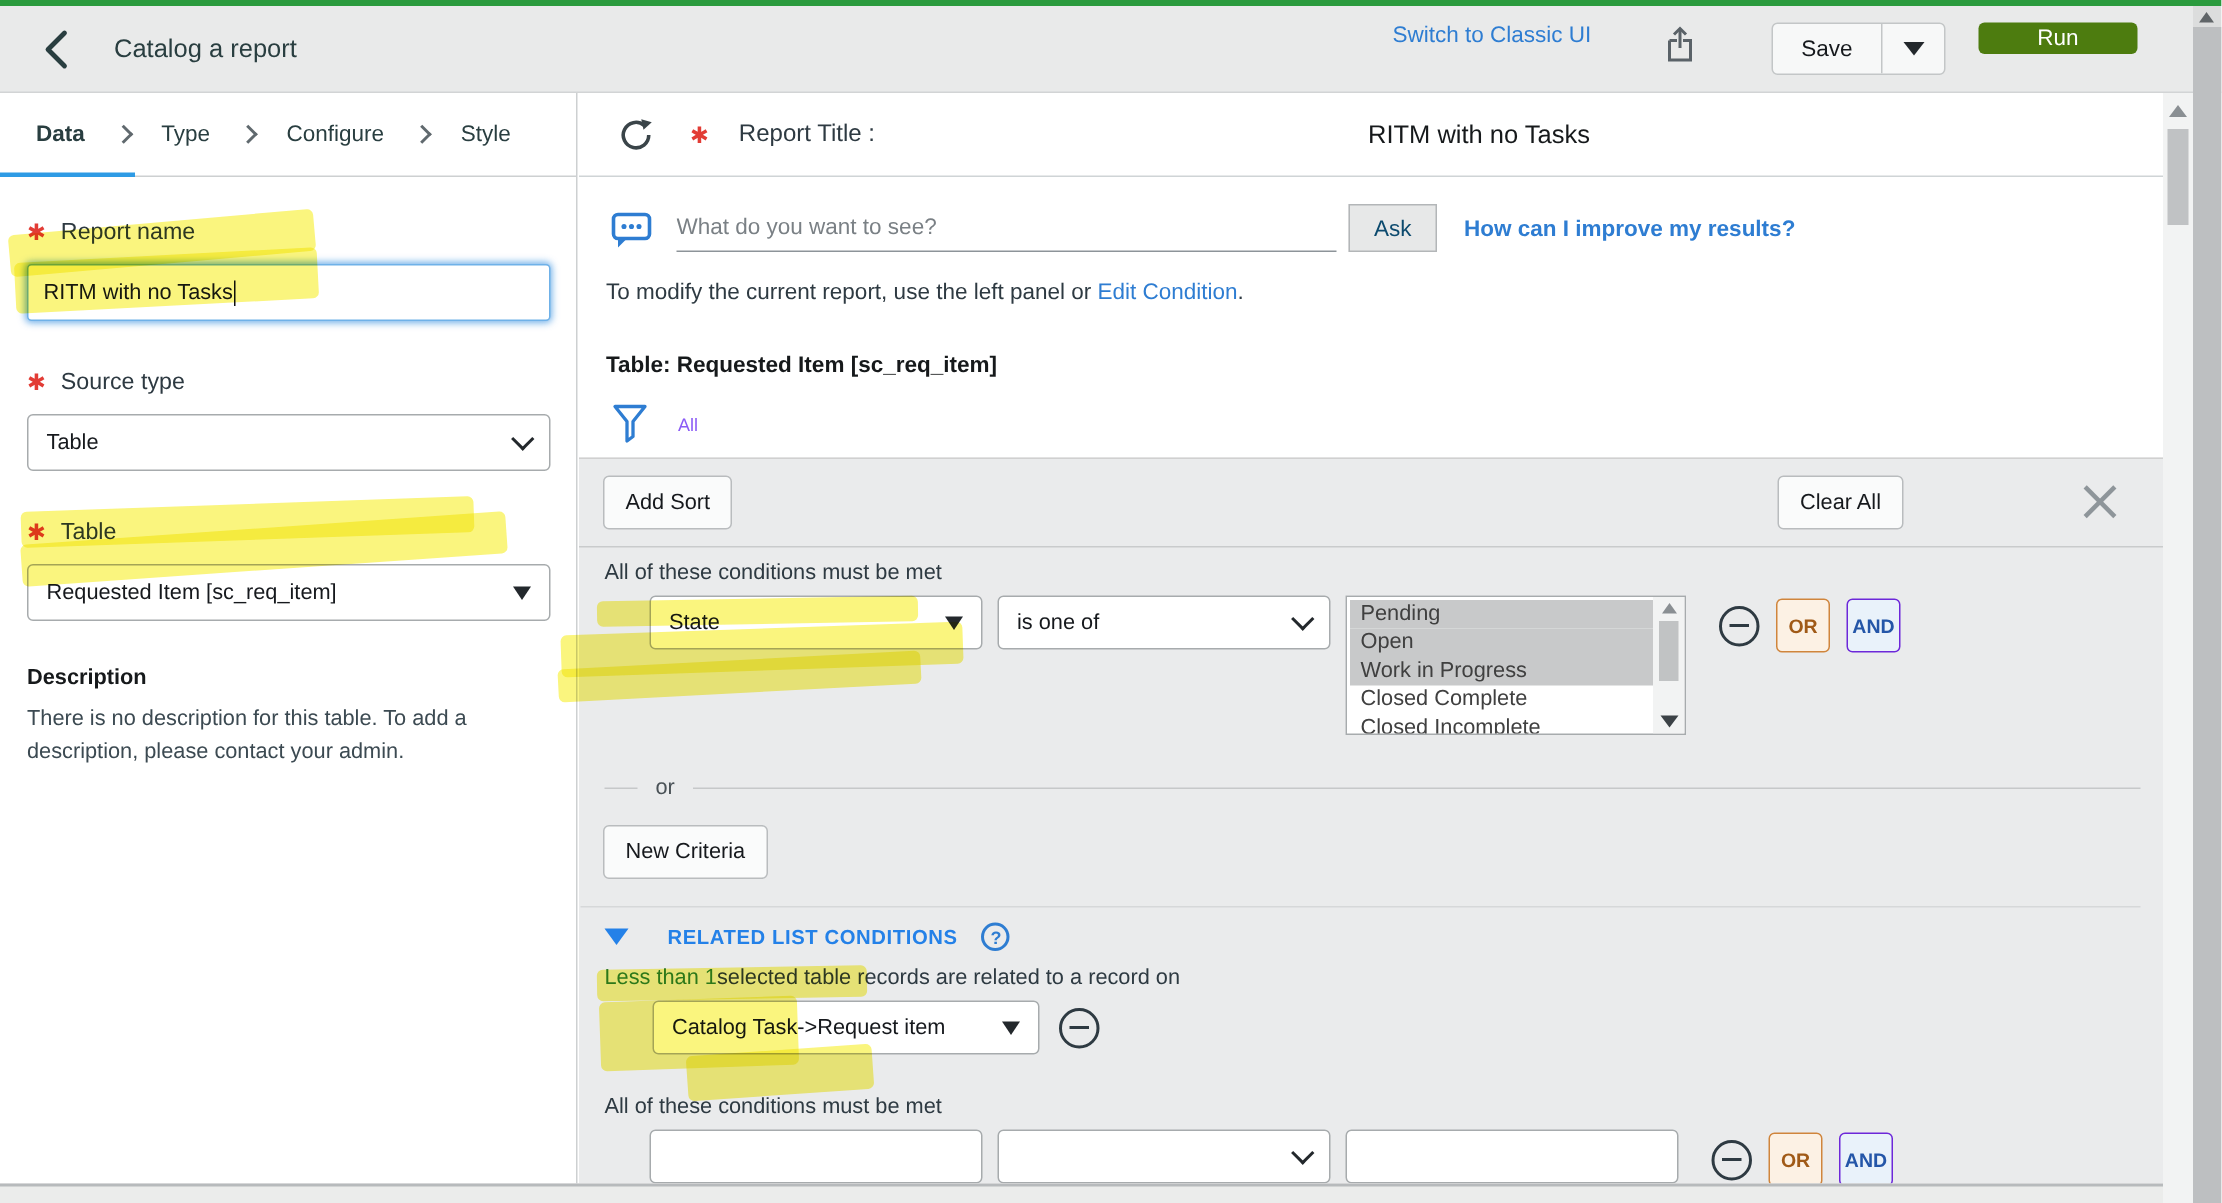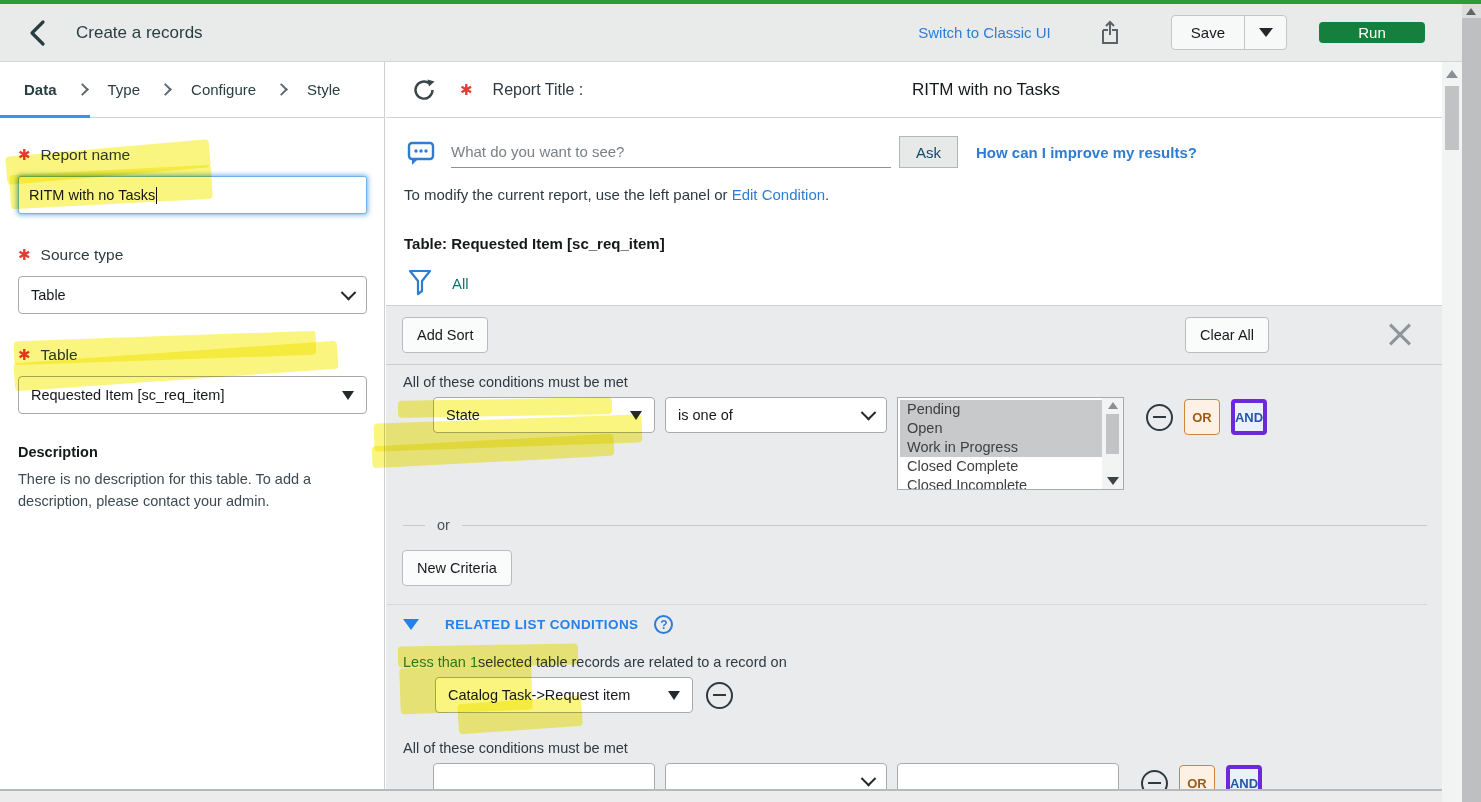--- a/index.html
+++ b/index.html
@@ -13,28 +13,28 @@
   .green-bar { position:absolute; top:0; left:0; width:1481px; height:4px; background:#2b9b3e; z-index:60; }
 
   
   .app-header {
     position:absolute; top:4px; left:0; width:1481px; height:58px;
     background:#e9eaea; border-bottom:1px solid #d2d4d5;
     display:flex; align-items:center; z-index:20;
   }
   .back-btn { margin-left:22px; width:30px; height:30px; display:flex; align-items:center; justify-content:center; cursor:pointer; }
   .app-title { margin-left:24px; font-size:17px; color:#293e40; }
-  .header-right { margin-left:auto; display:flex; align-items:center; margin-right:56px; }
+  .header-right { margin-left:auto; display:flex; margin-right:56px; }
   .classic-link { color:#2e7dd2; font-size:15px; cursor:pointer; }
   .share-btn { margin-left:44px; width:30px; height:30px; display:flex; align-items:center; justify-content:center; cursor:pointer; }
   .save-group { margin-left:46px; display:flex; border:1px solid #c3c6c7; border-radius:4px; background:#f7f8f8; height:35px; overflow:hidden; }
   .save-main { padding:0 19px; display:flex; align-items:center; font-size:15px; color:#16191d; cursor:pointer; border-right:1px solid #c3c6c7; }
   .save-caret { width:41px; display:flex; align-items:center; justify-content:center; cursor:pointer; }
   .tri-down-dark { width:0; height:0; border-left:7px solid transparent; border-right:7px solid transparent; border-top:9px solid #23282c; }
-  .run-btn { margin-left:32px; width:106px; height:21px; background:#15803d; color:#fff; border:none; border-radius:4px; font-size:15px; font-family:inherit; cursor:pointer; }
+  .run-btn { margin-left:22px; width:106px; height:21px; background:#4d7c0f; color:#fff; border:none; border-radius:4px; font-size:15px; font-family:inherit; cursor:pointer; }
 
   
   .left-panel {
     position:absolute; top:62px; left:0; width:385px; bottom:13px;
     background:#fff; border-right:1px solid #cdd0d1;
   }
   .crumb-row { height:56px; border-bottom:1px solid #cdd0d1; display:flex; align-items:center; padding-left:24px; position:relative; }
   .crumb-active-bar { position:absolute; left:0; bottom:-1px; width:90px; height:3px; background:#2e9be5; }
   .crumb { font-size:15px; color:#293e40; cursor:pointer; }
   .crumb.active { font-weight:bold; }
@@ -73,21 +73,21 @@
   .title-value { position:absolute; left:480px; width:240px; text-align:center; font-size:17px; color:#16191b; }
   .ask-row { margin-top:16px; margin-left:20px; display:flex; align-items:center; height:36px; }
   .ask-input { margin-left:15px; width:440px; height:32px; border:none; border-bottom:1px solid #8d9499; font-size:15px; font-family:inherit; color:#16191d; outline:none; background:transparent; }
   .ask-input::placeholder { color:#7a8085; }
   .ask-btn { margin-left:8px; height:32px; padding:0 16px; background:#e7e8e8; border:1px solid #b3b6b8; font-size:15px; font-family:inherit; color:#0c4a6e; cursor:pointer; }
   .improve-link { margin-left:18px; color:#2e7dd2; font-size:15px; font-weight:bold; cursor:pointer; }
   .modify-line { margin:16px 0 0 18px; font-size:15px; color:#2e3a42; }
   .inline-link { color:#2e7dd2; cursor:pointer; }
   .table-line { margin:32px 0 0 18px; font-size:15px; font-weight:bold; color:#16191b; }
   .filter-row { margin:16px 0 0 22px; display:flex; align-items:center; }
-  .filter-row .flabel { margin-left:20px; font-size:15px; color:#0f766e; }
+  .filter-row .flabel { margin-left:20px; font-size:12px; color:#8b5cf6; }
 
   
   .cond-panel { position:absolute; top:243px; left:0; width:1057px; bottom:0; background:#eaebec; border-top:1px solid #d0d0d0; }
   .toolbar { height:59px; display:flex; align-items:center; padding:0 16px; border-bottom:1px solid #c9cbcc; }
   .btn-plain { height:36px; padding:0 14px; background:#fafbfb; border:1px solid #b9bcbe; border-radius:4px; font-size:14.5px; font-family:inherit; color:#16191d; cursor:pointer; }
   .toolbar .spacer { flex:1; }
   .close-x { margin-left:118px; margin-right:14px; width:26px; height:26px; position:relative; cursor:pointer; }
   .close-x::before, .close-x::after { content:""; position:absolute; left:-1px; top:11px; width:28px; height:3px; background:#8e959a; }
   .close-x::before { transform:rotate(45deg); }
   .close-x::after { transform:rotate(-45deg); }
@@ -109,31 +109,31 @@
   .lb-scroll { width:21px; background:#f2f3f3; display:flex; flex-direction:column; align-items:center; padding:4px 0; }
   .lb-up { width:0; height:0; border-left:5px solid transparent; border-right:5px solid transparent; border-bottom:7px solid #8a8f93; }
   .lb-thumb { width:13px; height:40px; background:#c1c3c4; margin-top:5px; }
   .lb-down { width:0; height:0; border-left:6px solid transparent; border-right:6px solid transparent; border-top:8px solid #3c4246; margin-top:auto; }
 
   .row-controls { display:flex; align-items:center; margin-left:22px; margin-top:2px; }
   .minus-circ { width:27px; height:27px; border:2px solid #2e3a42; border-radius:50%; position:relative; cursor:pointer; flex:none; }
   .minus-circ::after { content:""; position:absolute; left:5px; top:10.5px; width:13px; height:2px; background:#2e3a42; }
   .chip { width:36px; height:36px; border-radius:4px; display:flex; align-items:center; justify-content:center; font-size:13px; font-weight:bold; margin-left:11px; cursor:pointer; }
   .chip.or { border:1px solid #d0853c; background:#fcf1e4; color:#a05a17; }
-  .chip.and { border:4px solid #6d28d9; background:#e9f2fa; color:#2456a8; }
+  .chip.and { border:1px solid #6d28d9; background:#e9f2fa; color:#2456a8; }
 
   .or-divider { display:flex; align-items:center; margin:27px 16px 0 17px; }
   .or-divider .seg { height:1px; background:#c6c8c9; }
   .or-divider .seg.short { width:22px; }
   .or-divider .seg.long { flex:1; }
   .or-divider .or-text { margin:0 12px; font-size:14.5px; color:#4a5257; }
   .new-crit { margin:17px 0 0 16px; }
   .section-rule { margin:18px 16px 0 1px; height:1px; background:#d6d8d9; }
 
-  .related-line { margin:20px 0 0 17px; font-size:14.5px; position:relative; z-index:2; }
+  .related-line { margin:10px 0 0 17px; font-size:14.5px; position:relative; z-index:2; }
   .green-text { color:#2e7d32; }
   .catalog-row { display:flex; align-items:center; margin:7px 0 0 17px;padding-left:32px; }
   .catalog-sel { width:258px; }
   .catalog-row .minus-circ { margin-left:13px; }
   .met-line.second { margin-top:27px; }
   .last-row { margin-left:47px; }
   .empty-text-input { width:222px; height:36px; margin-left:10px; border:1px solid #a7abad; border-radius:4px; background:#fff; font-family:inherit; font-size:14.5px; padding:0 10px; outline:none; }
 
   
   .scroll-inner { position:absolute; top:62px; right:19px; width:20px; bottom:0; background:#f2f3f3; z-index:30; display:flex; flex-direction:column; align-items:center; }
@@ -156,21 +156,21 @@
 <div class="green-bar"></div>
 
 <div class="app-header">
   <div class="back-btn">
     <span>
       <svg width="18" height="28" viewBox="0 0 18 28">
           <polyline points="15,3 4,14 15,25" fill="none" stroke="#293e40" stroke-width="3.2" stroke-linecap="round" stroke-linejoin="round"></polyline>
         </svg>
     </span>
   </div>
-  <div class="app-title">Create a records</div>
+  <div class="app-title">Catalog a report</div>
   <div class="header-right">
     <span class="classic-link">Switch to Classic UI</span>
     <div class="share-btn">
       <span>
         <svg width="22" height="26" viewBox="0 0 22 26">
           <path d="M4 10 h5 M13 10 h5 v13 H4 V10" fill="none" stroke="#5a6268" stroke-width="2"></path>
           <line x1="9" y1="3" x2="9" y2="15" stroke="#5a6268" stroke-width="2" transform="translate(2,0)"></line>
           <polyline points="7,6 11,2 15,6" fill="none" stroke="#5a6268" stroke-width="2"></polyline>
         </svg>
       </span>

